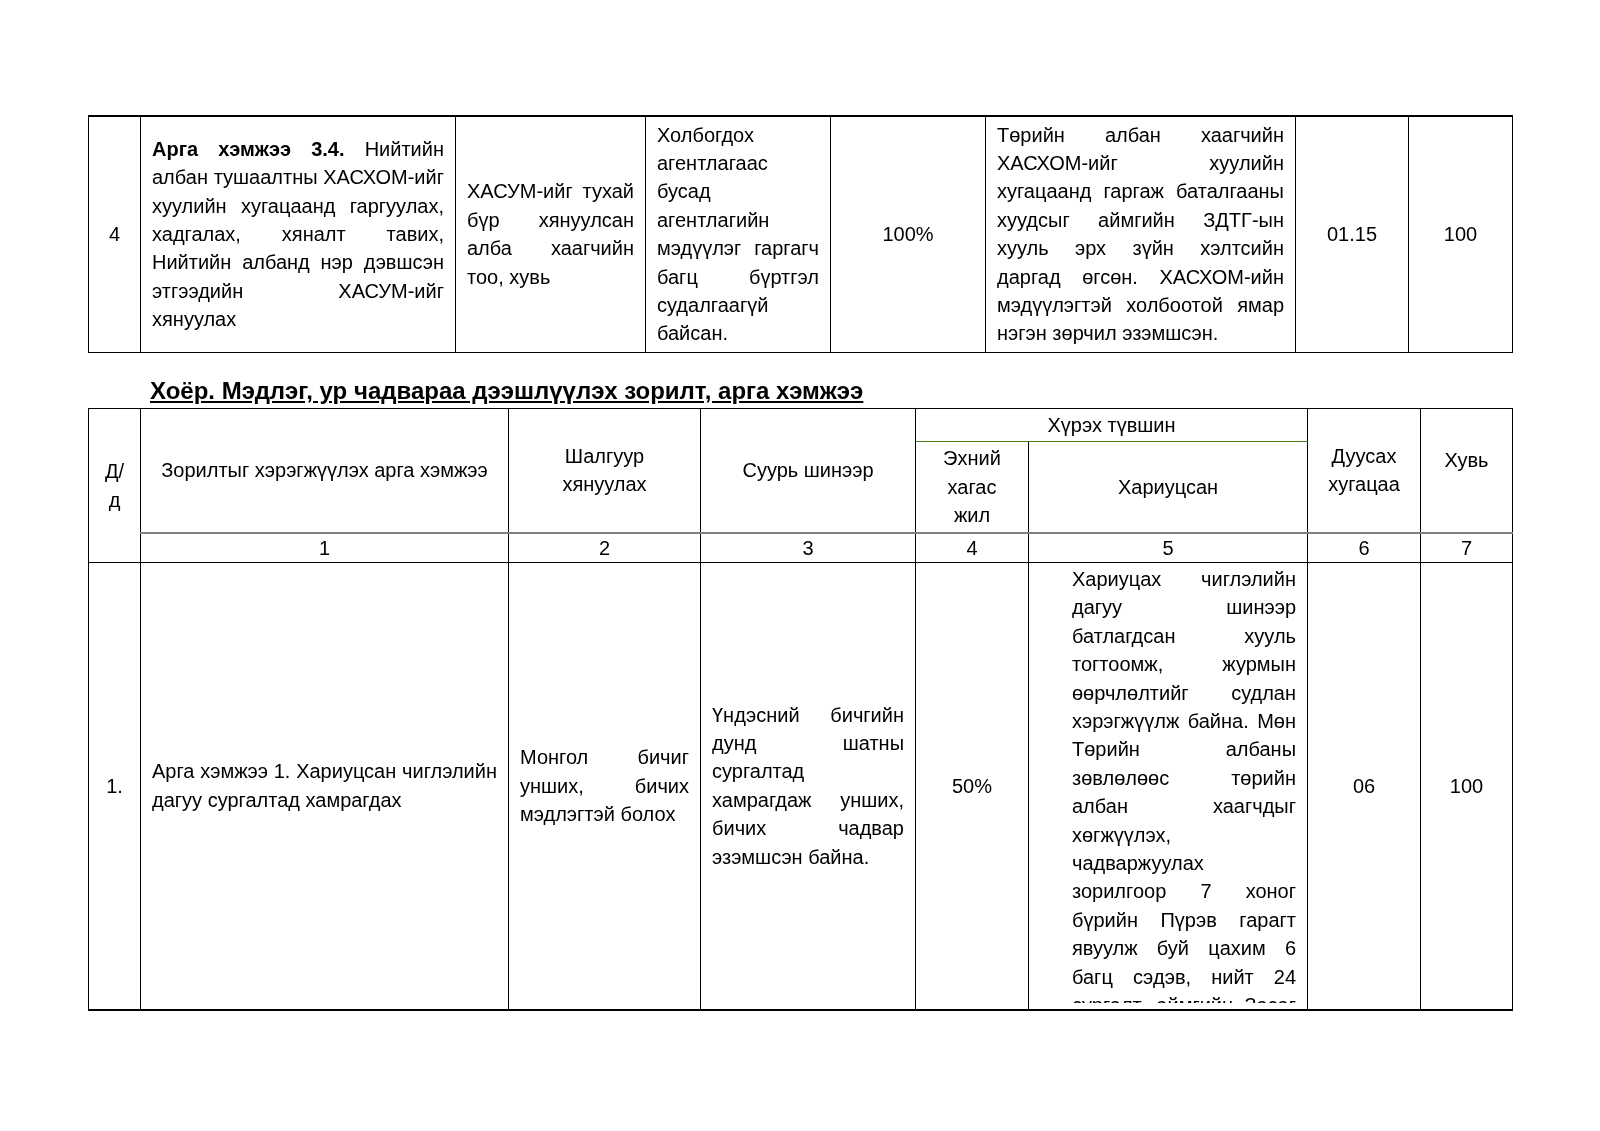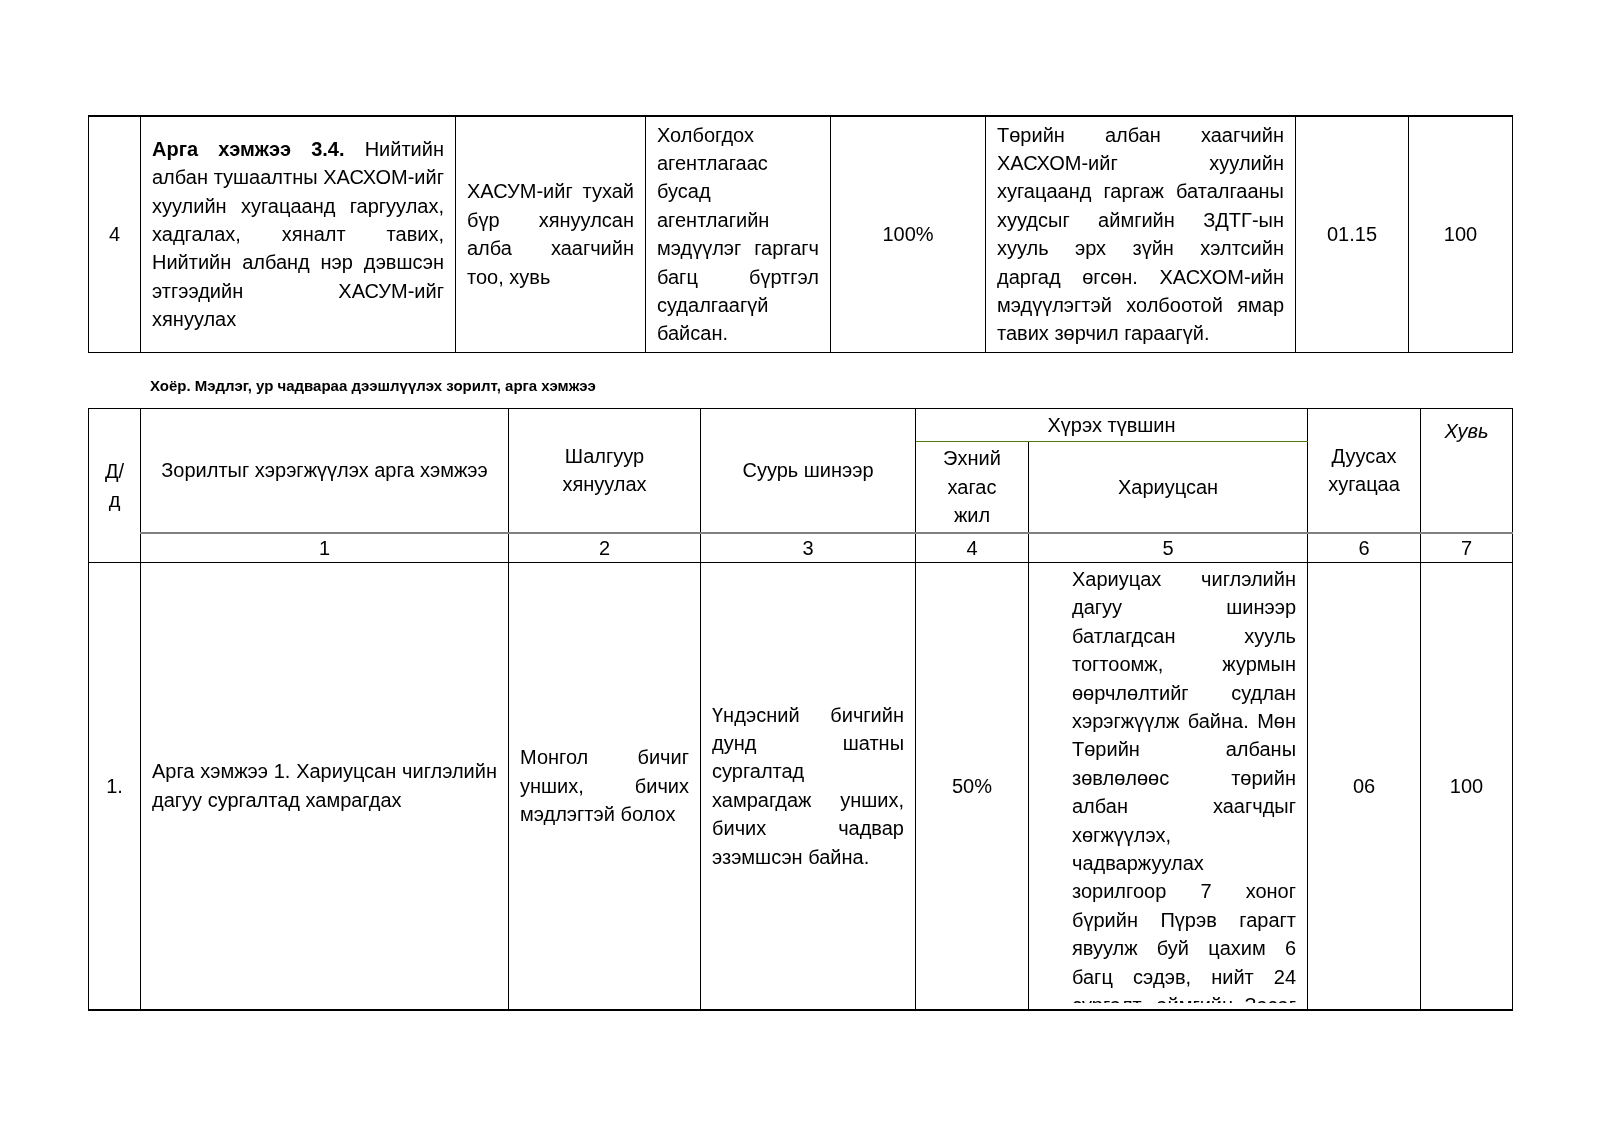--- a/index.html
+++ b/index.html
@@ -44,23 +44,24 @@
     top: 115px;
   }
   .t1 td { border-top-width: 2px; }
   .t1 tr { height: 236px; }
 
   
   .section-heading {
     position: absolute;
     left: 150px;
     top: 377px;
-    font-size: 15px;
+    font-size: 24px;
     font-weight: bold;
     white-space: nowrap;
+    text-decoration: underline;
   }
 
   
   .t2 {
     position: absolute;
     left: 88px;
     top: 408px;
   }
   .t2 .hrow1 { height: 28px; }
   .t2 .hrow2 { height: 78px; }
@@ -70,21 +71,21 @@
     border-top: 2px solid #808080;
     text-align: center;
     padding: 0 4px;
   }
   .t2 td.reach-span { border-bottom: 1px solid #4d7c0f; }
   .t2 .datarow td { border-bottom-width: 2px; }
 
   .center  { text-align: center; }
   .just    { text-align: justify; }
   .vtop    { vertical-align: top; }
-  .huv-cell { vertical-align: top; padding-top: 8px; font-style: italic; }
+  .huv-cell { vertical-align: top; padding-top: 37px; }
   .clip {
     height: 438px;
     overflow: hidden;
     margin-left: 32px;
   }
   .bold { font-weight: bold; }
 </style>
 </head>
 <body>
 
@@ -103,21 +104,21 @@
     </colgroup>
     <tbody>
         <tr>
       <td class="center">4</td>
       <td class="just">
         <span class="bold">Арга хэмжээ 3.4.</span><span> Нийтийн албан тушаалтны ХАСХОМ-ийг хуулийн хугацаанд гаргуулах, хадгалах, хяналт тавих, Нийтийн албанд нэр дэвшсэн этгээдийн ХАСУМ-ийг хянуулах</span>
       </td>
       <td class="just">ХАСУМ-ийг тухай бүр хянуулсан алба хаагчийн тоо, хувь</td>
       <td class="just">Холбогдох агентлагаас бусад агентлагийн мэдүүлэг гаргагч багц бүртгэл судалгаагүй байсан.</td>
       <td class="center">100%</td>
-      <td class="just">Төрийн албан хаагчийн ХАСХОМ-ийг хуулийн хугацаанд гаргаж баталгааны хуудсыг аймгийн ЗДТГ-ын хууль эрх зүйн хэлтсийн даргад өгсөн. ХАСХОМ-ийн мэдүүлэгтэй холбоотой ямар тавих зөрчил гараагүй.</td>
+      <td class="just">Төрийн албан хаагчийн ХАСХОМ-ийг хуулийн хугацаанд гаргаж баталгааны хуудсыг аймгийн ЗДТГ-ын хууль эрх зүйн хэлтсийн даргад өгсөн. ХАСХОМ-ийн мэдүүлэгтэй холбоотой ямар нэгэн зөрчил эзэмшсэн.</td>
       <td class="center">01.15</td>
       <td class="center">100</td>
     </tr>
   </tbody>
     </table>
 
   <div class="section-heading">Хоёр. Мэдлэг, ур чадвараа дээшлүүлэх зорилт, арга хэмжээ</div>
 
   <table class="t2">
     <colgroup>

